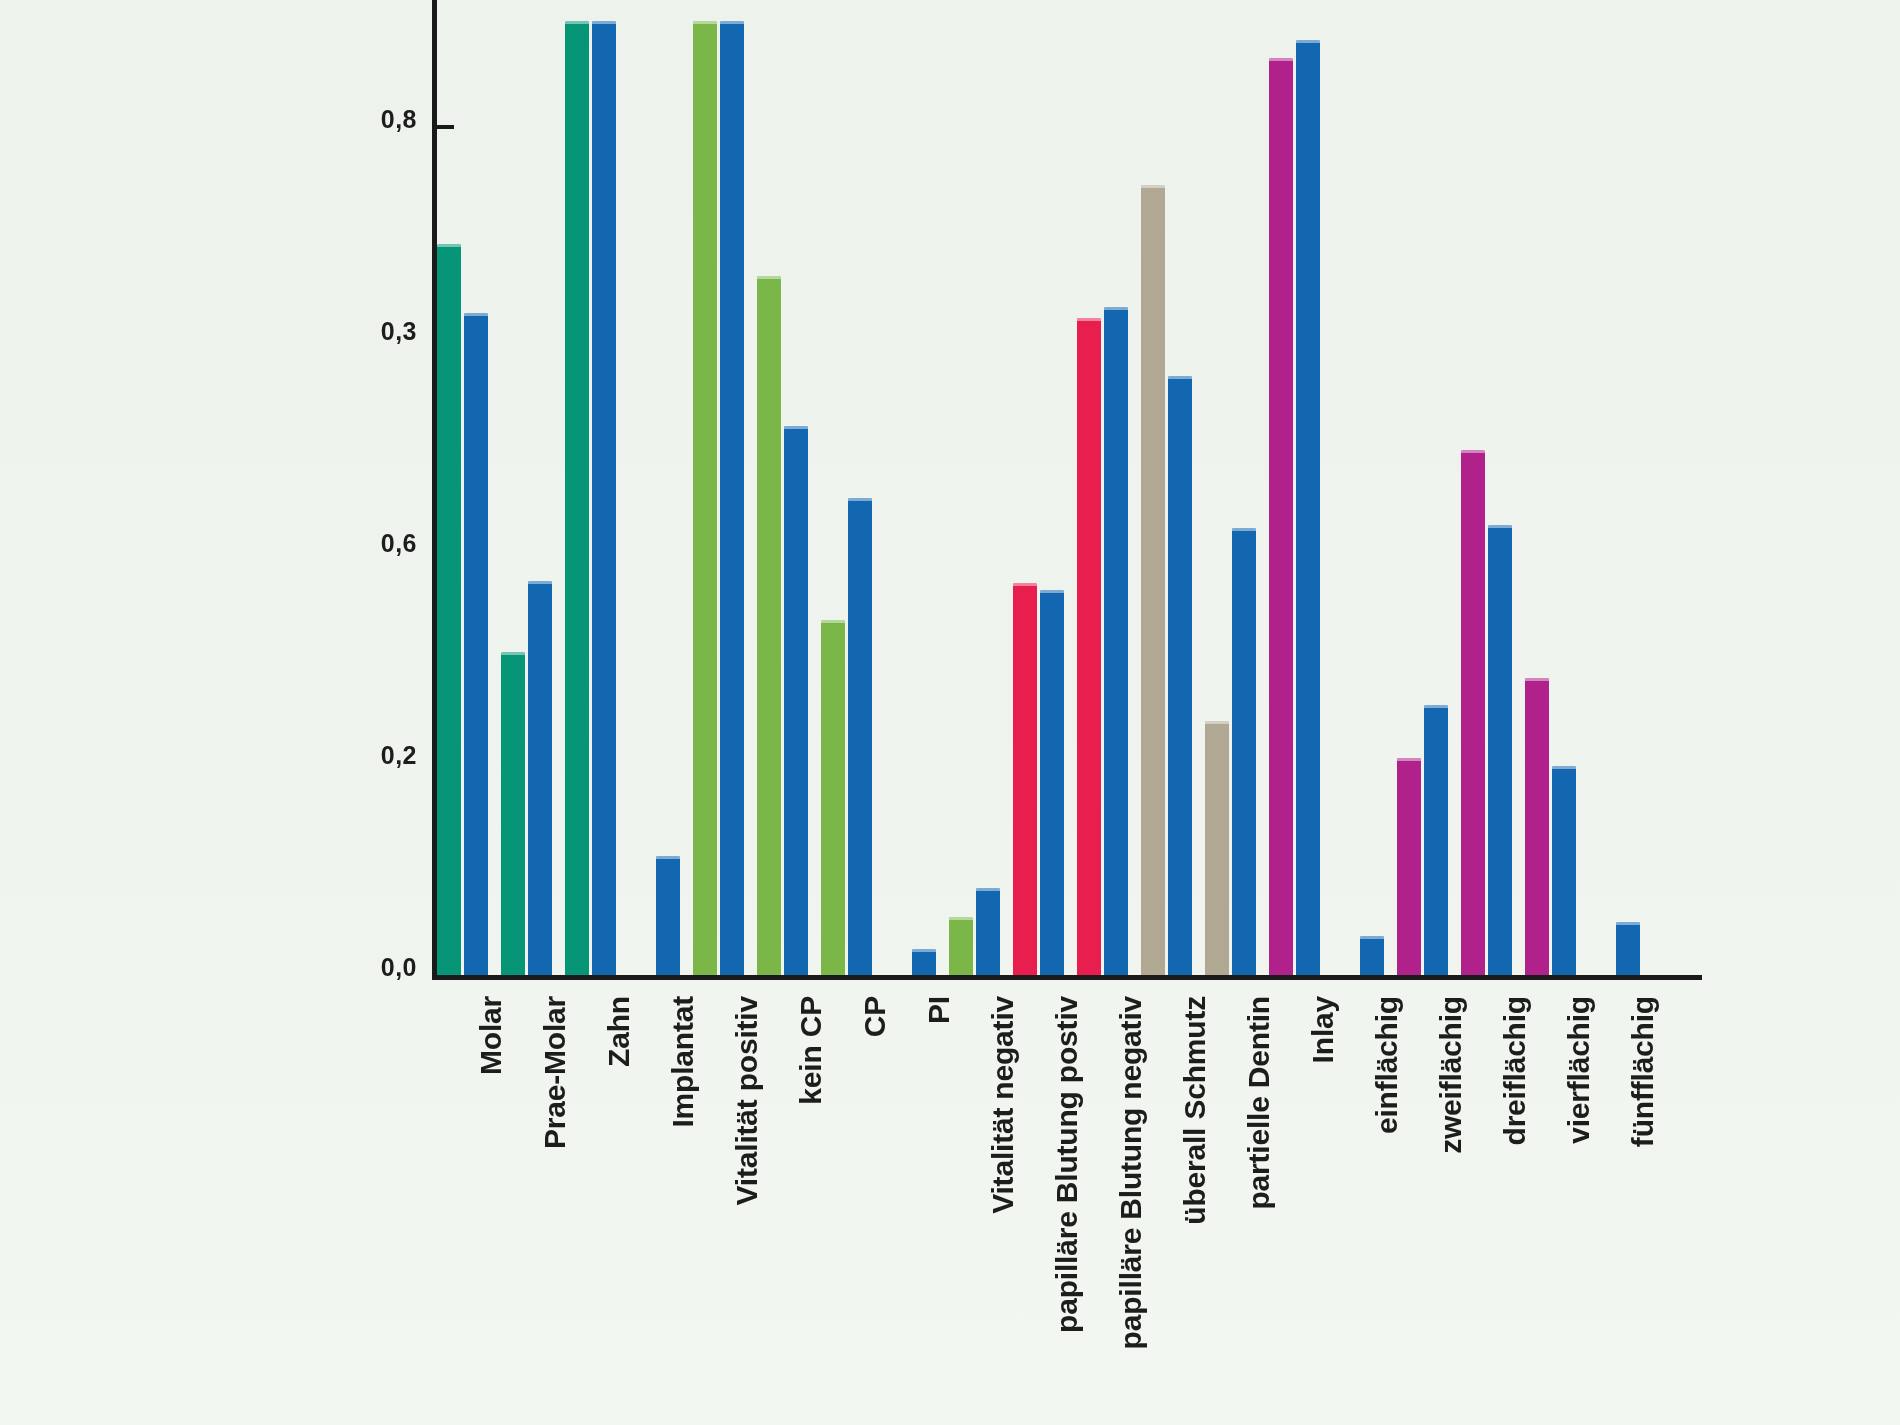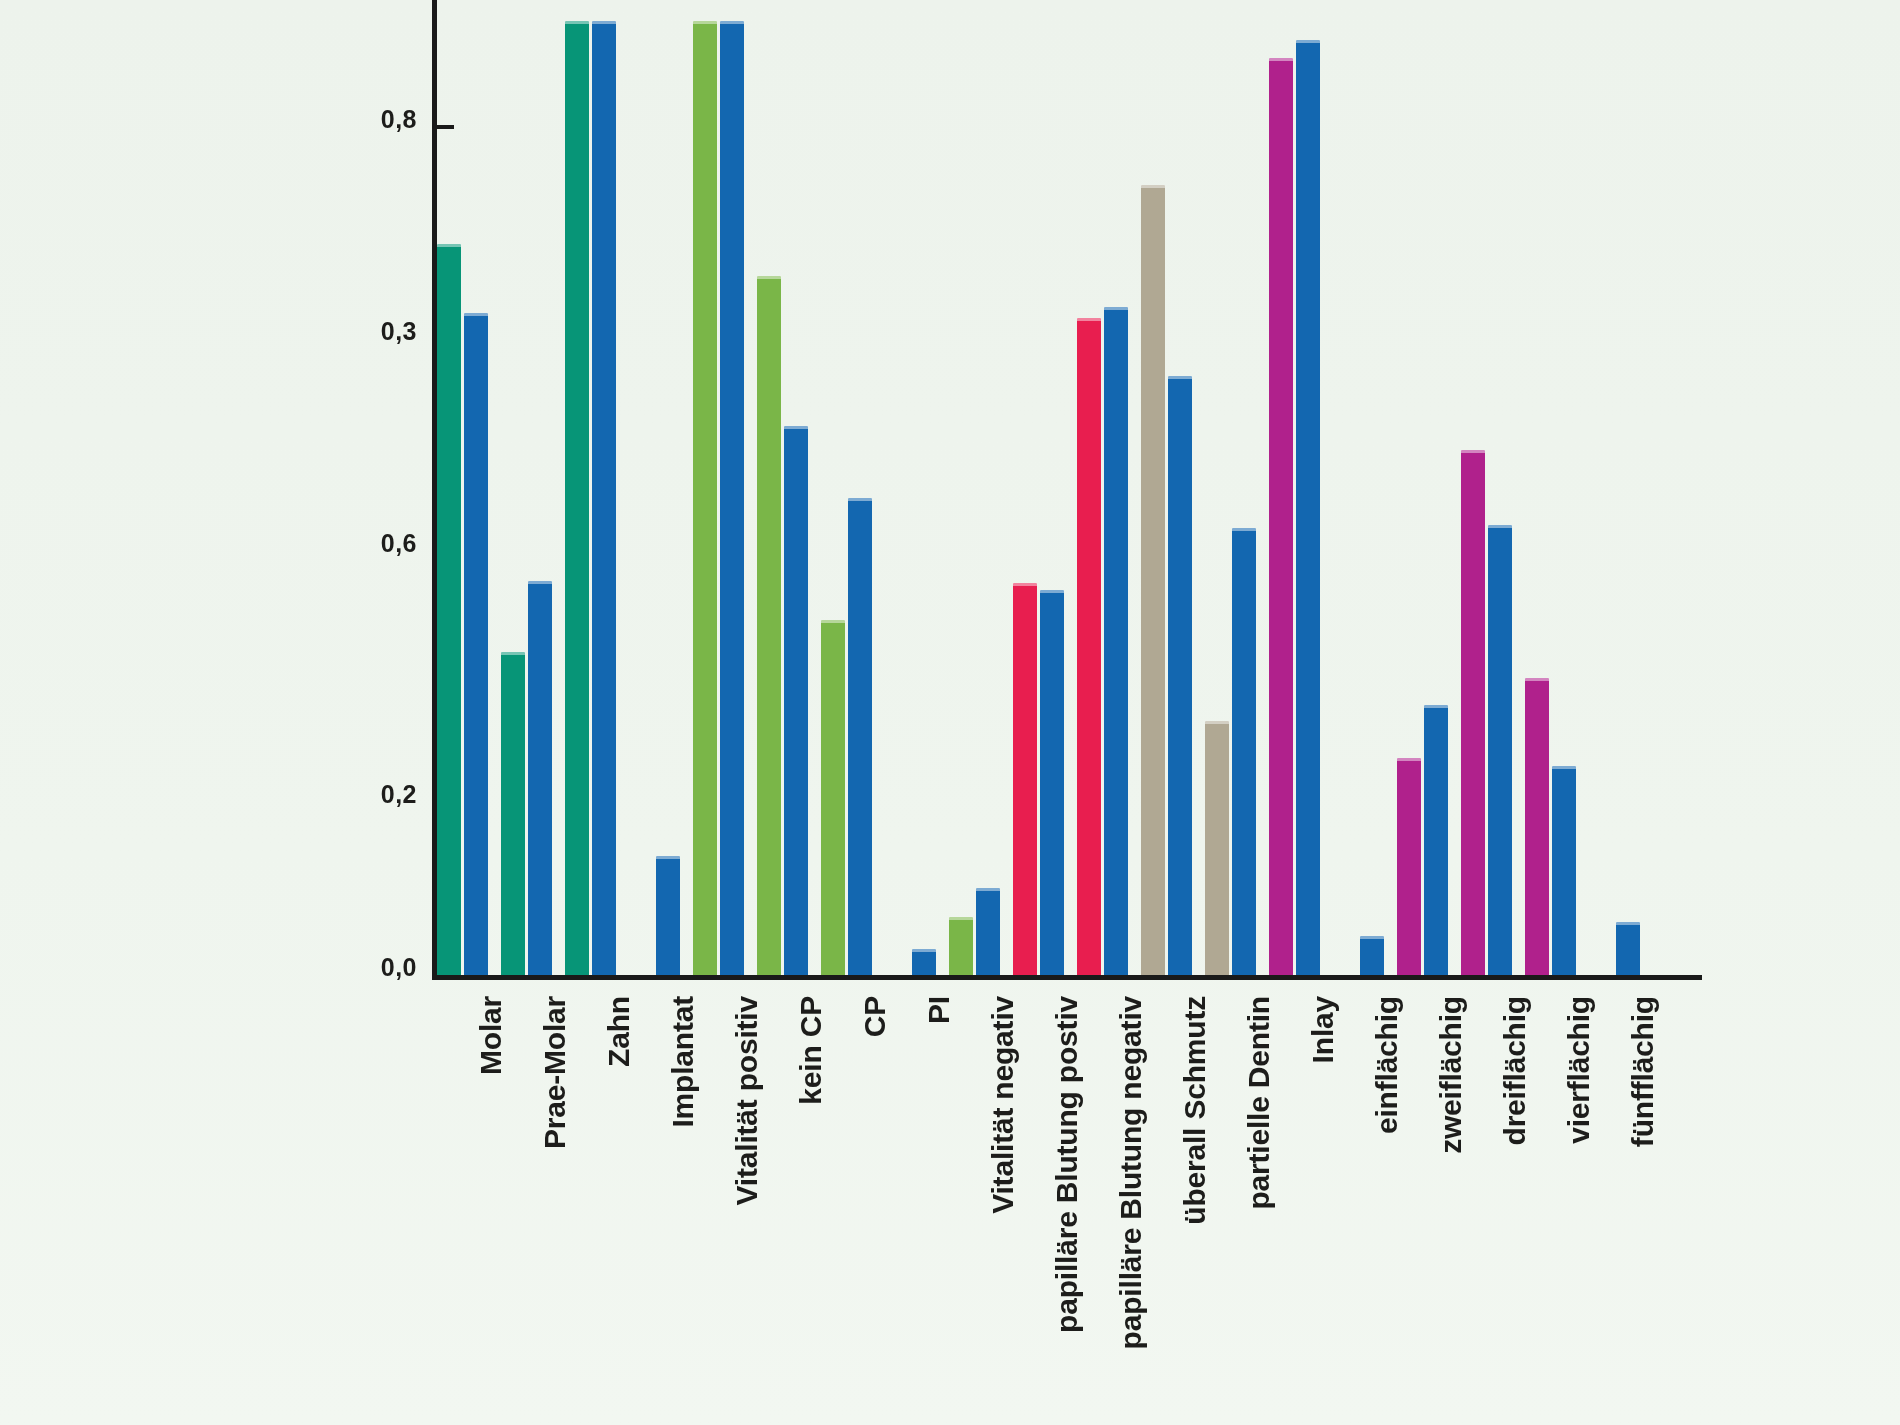--- a/index.html
+++ b/index.html
@@ -104,21 +104,21 @@
 
 <div id="chart-root">
 
   <div class="y-axis"></div>
   <div class="x-axis"></div>
 
   <div id="y-ticks">
       <div class="tick-mark" style="top: 973px;"></div>
       <div class="tick-label" style="top: 953px;">0,0</div>
       <div class="tick-mark" style="top: 761.043px;"></div>
-      <div class="tick-label" style="top: 741.043px; margin-top: 39px;">0,2</div>
+      <div class="tick-label" style="top: 741.043px;">0,2</div>
       <div class="tick-mark" style="top: 549.087px;"></div>
       <div class="tick-label" style="top: 529.087px;">0,6</div>
       <div class="tick-mark" style="top: 337.13px;"></div>
       <div class="tick-label" style="top: 317.13px;">0,3</div>
       <div class="tick-mark" style="top: 125.174px;"></div>
       <div class="tick-label" style="top: 105.174px;">0,8</div>
     </div>
 
   <div class="plot-area" id="plot-area">
       <div class="bar" style="background: rgb(7, 149, 119); width: 24px; left: 4.5px; bottom: 5px; height: 731.25px;"></div>

